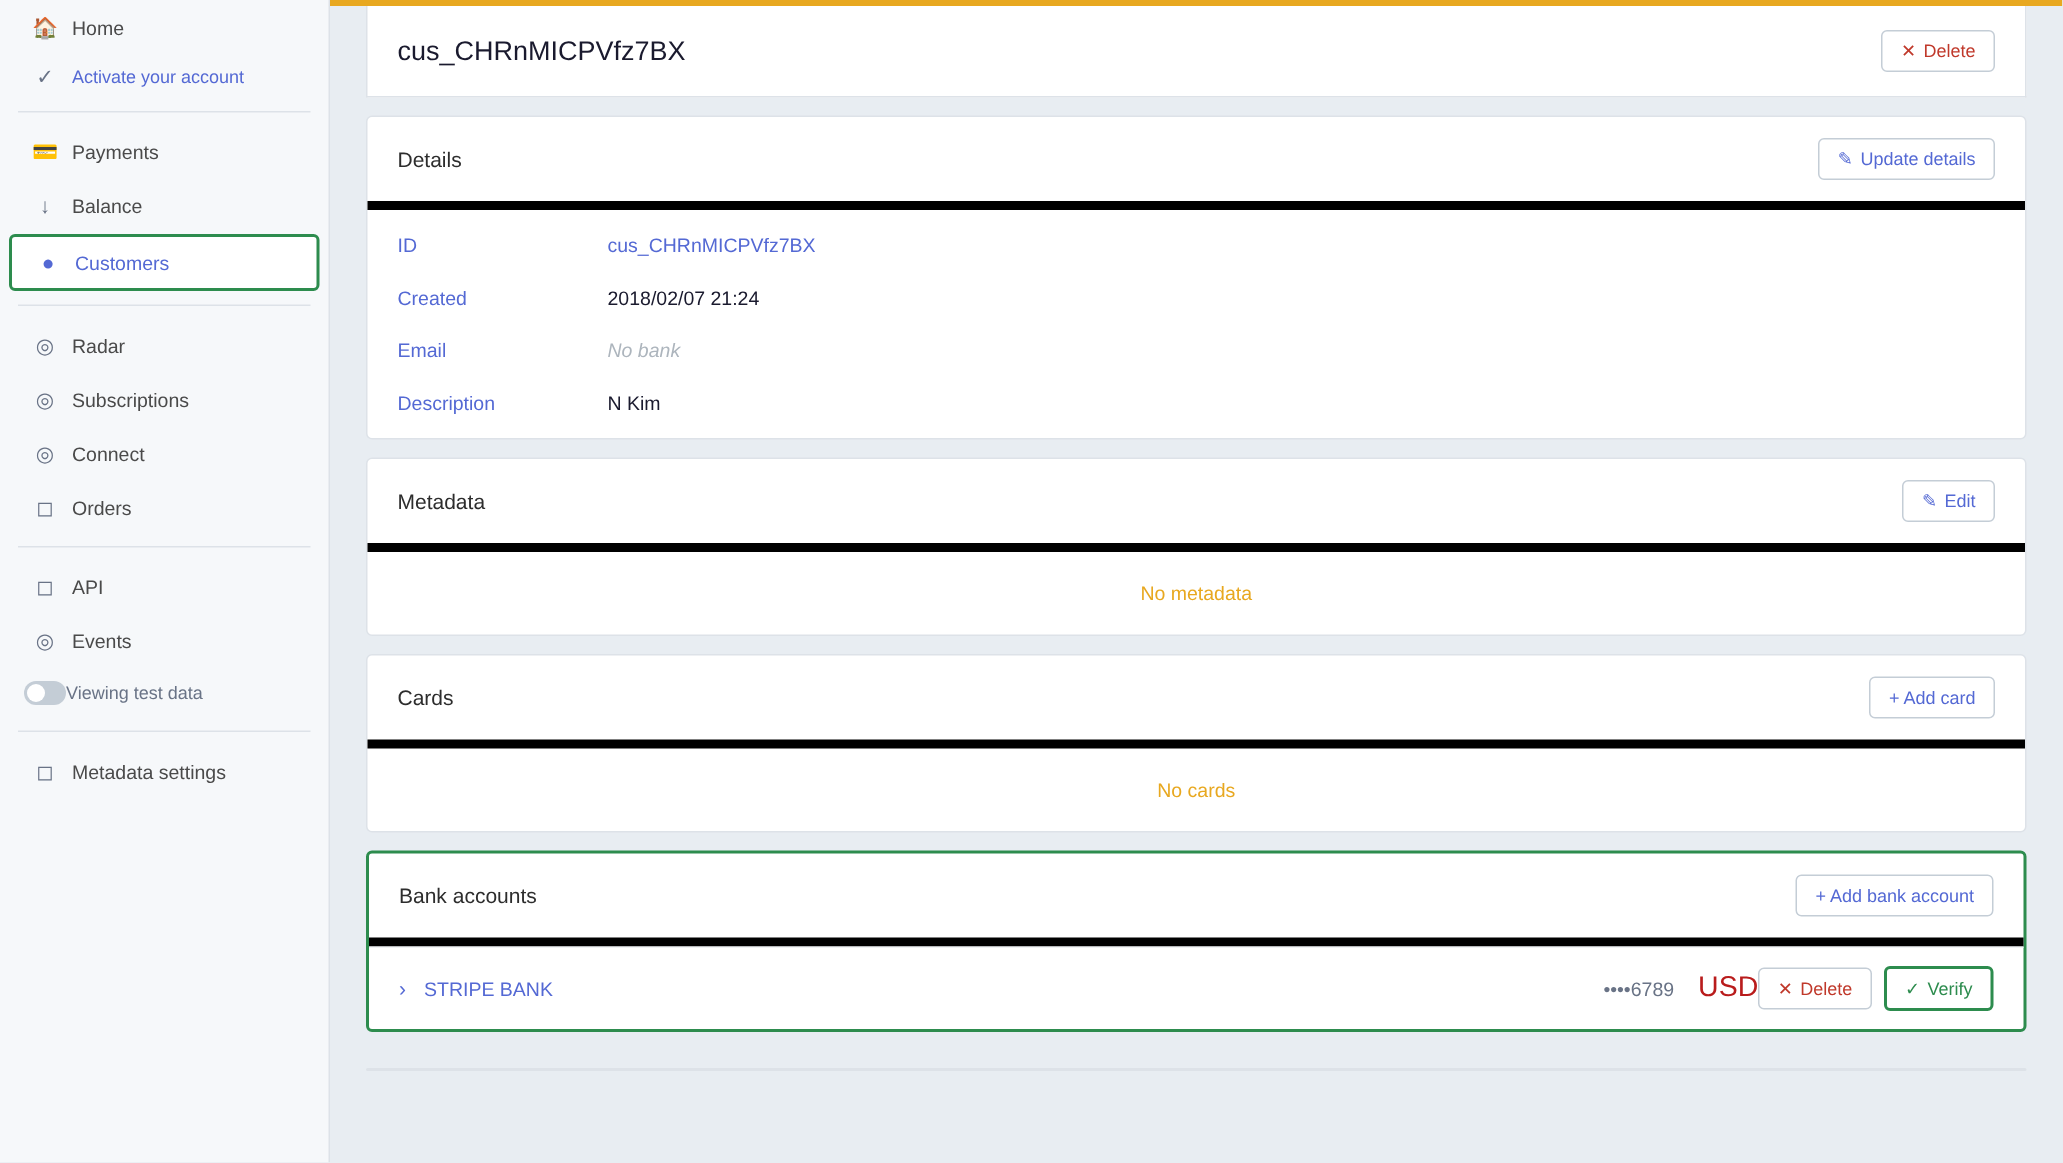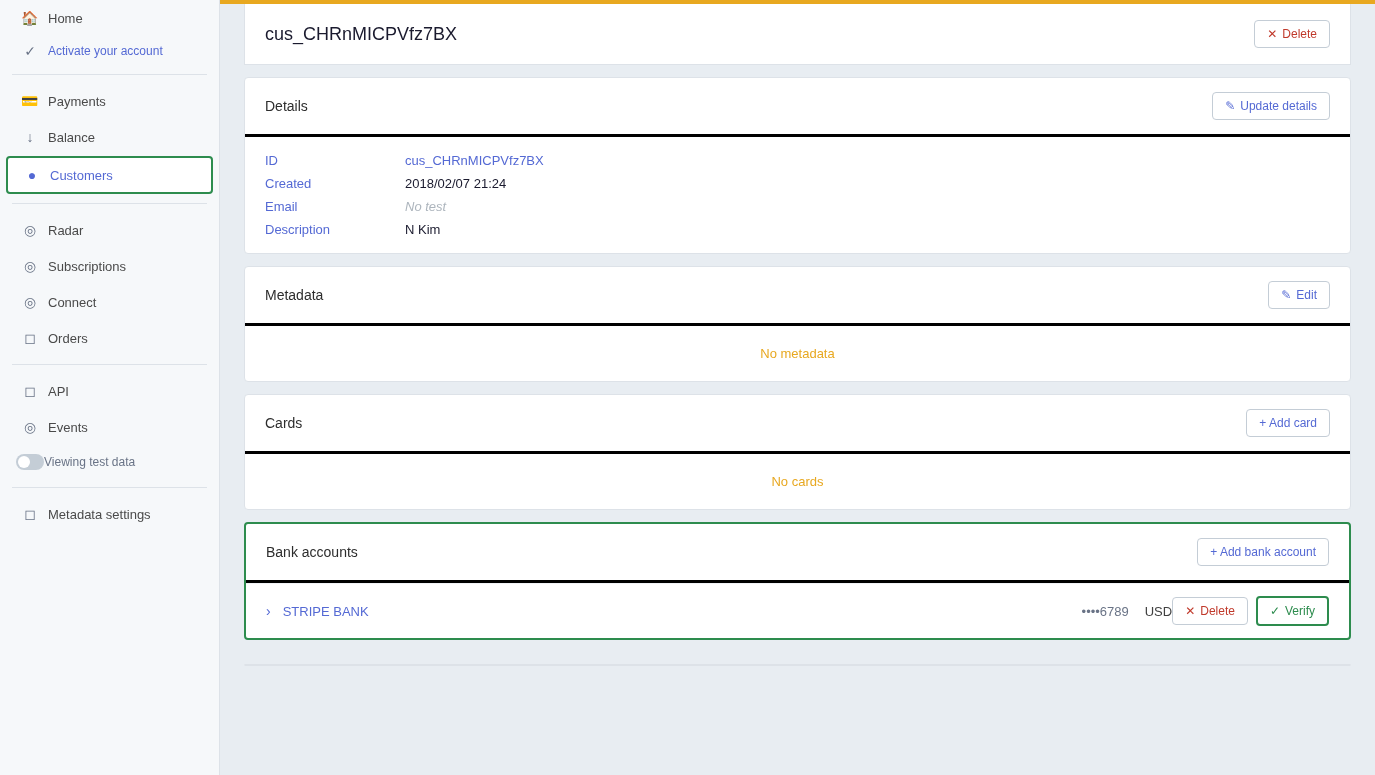--- a/index.html
+++ b/index.html
@@ -127,36 +127,36 @@
       background: #fff;
       border: 1px solid #dde2e8;
       border-radius: 4px;
       margin-bottom: 12px;
     }
     .section-header {
       display: flex;
       align-items: center;
       justify-content: space-between;
       padding: 14px 20px;
-      border-bottom: 3px solid #000000;
+      border-bottom: 6px solid #000000;
     }
     .section-title {
       font-size: 14px;
       font-weight: 500;
       color: #2d2d2d;
     }
     .section-body {
       padding: 16px 20px;
     }
 
     
     .details-grid {
       display: grid;
       grid-template-columns: 140px 1fr;
-      row-gap: 8px;
+      row-gap: 20px;
     }
     .detail-label {
       color: #5469d4;
       font-size: 13px;
     }
     .detail-value {
       color: #1a1a2e;
       font-size: 13px;
     }
     .detail-value.muted {
@@ -198,23 +198,23 @@
       font-size: 13px;
       font-weight: 500;
       flex: 1;
     }
     .bank-last4 {
       color: #697386;
       margin-right: 16px;
       font-size: 13px;
     }
     .bank-currency {
-      color: #404040;
+      color: #b91c1c;
       margin-right: auto;
-      font-size: 13px;
+      font-size: 19px;
     }
     .bank-actions {
       display: flex;
       align-items: center;
       gap: 8px;
       margin-left: auto;
     }
 
     
     .customers-highlighted {
@@ -303,21 +303,21 @@
         <span>Update details</span>
       </button>
     </div>
     <div class="section-body">
       <div class="details-grid">
         <span class="detail-label">ID</span>
         <span class="detail-value link">cus_CHRnMICPVfz7BX</span>
         <span class="detail-label">Created</span>
         <span class="detail-value">2018/02/07 21:24</span>
         <span class="detail-label">Email</span>
-        <span class="detail-value muted">No test</span>
+        <span class="detail-value muted">No bank</span>
         <span class="detail-label">Description</span>
         <span class="detail-value">N Kim</span>
       </div>
     </div>
   </div>
 
   <div class="section">
     <div class="section-header">
       <span class="section-title">Metadata</span>
       <button class="btn btn-primary">

